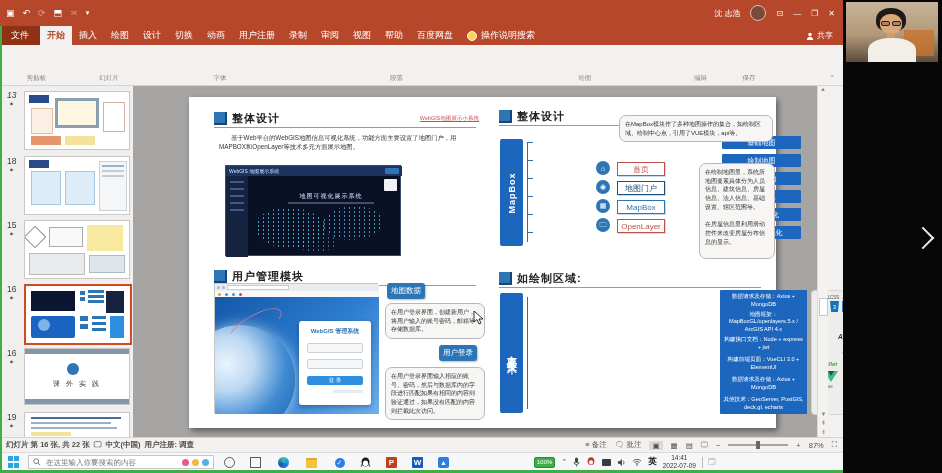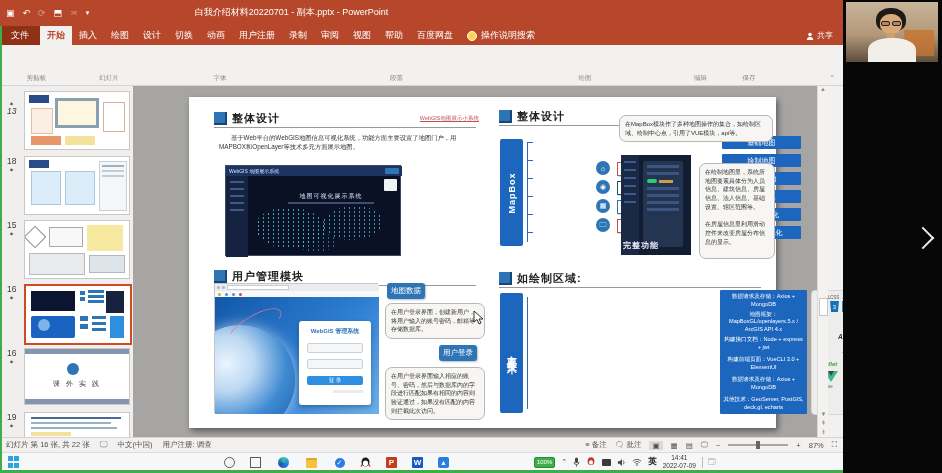--- a/index.html
+++ b/index.html
@@ -72,21 +72,28 @@
 
     <div id="titlebar" class="a">
       <div class="a f" style="left:6px;top:0;height:26px;gap:8px;">
         <span class="t9 w">▣</span>
         <span class="t9 w">↶</span>
         <span class="t9" style="color:#d89a88;">⟳</span>
         <span class="t9 w">⬒</span>
         <span class="t9" style="color:#d89a88;">≍</span>
         <span class="t7 w">▾</span>
       </div>
-      <div class="a w t9" style="left:0;right:260px;top:6px;text-align:center;">白我介绍材料20220701 - 副本.pptx - PowerPoint</div>
+      <div class="a f" style="right:8px;top:0;height:26px;gap:10px;">
+        <span class="t8 w">沈 志浩</span>
+        <span style="width:14px;height:14px;border-radius:50%;background:#7a4a3a;border:1px solid #e0c0b0;"></span>
+        <span class="t8 w">⊡</span>
+        <span class="t8 w">—</span>
+        <span class="t8 w">❐</span>
+        <span class="t8 w">✕</span>
+      </div>
     </div>
 
     <div id="tabrow" class="a f">
       <div class="tab file">文件</div>
       <div class="tab sel">开始</div>
       <div class="tab">插入</div>
       <div class="tab">绘图</div>
       <div class="tab">设计</div>
       <div class="tab">切换</div>
       <div class="tab">动画</div>
@@ -243,21 +250,21 @@
             <circle cx="11" cy="5.5" r="4.5" fill="#3fa0f0"></circle>
             <circle cx="15" cy="8.5" r="3.5" fill="#d03a2b"></circle>
         </svg>
         <div class="rb"><span>保存到</span><br><span>百度网盘</span></div>
       </div>
       <div class="glabel" style="left:724px;width:50px;">保存</div>
       <div class="a" style="right:8px;bottom:3px;color:#8a8886;font-size:7px;">⌃</div>
     </div>
 
     <div id="thumbpanel" class="a">
-      <div class="tnum" style="top:20px;font-style:italic;">13</div>
+      <div class="tnum" style="top:4px;font-style:italic;">13</div>
       <div class="tstar" style="top:14px;">✶</div>
       <div class="thumb" style="top:5px;height:57px;">
         <div class="a" style="left:4px;top:3px;width:20px;height:8px;background:#2a4a8a;"></div>
         <div class="a" style="left:30px;top:6px;width:44px;height:30px;background:#fdf6e0;border:3px solid #8aa0b0;"></div>
         <div class="a" style="left:6px;top:16px;width:22px;height:26px;background:#fbeee2;border:1px solid #e0c0a0;"></div>
         <div class="a" style="left:78px;top:10px;width:22px;height:30px;background:#fff;border:1px solid #d8b0a0;"></div>
         <div class="a" style="left:6px;top:44px;width:30px;height:9px;background:#e8956a;"></div>
         <div class="a" style="left:40px;top:44px;width:30px;height:9px;background:#f5e29a;"></div>
       </div>
 
@@ -380,43 +387,20 @@
         <div class="mi" style="top:129px;">蜂窝图可视化</div>
         <div class="dline" style="left:338px;top:45px;width:6px;height:1px;"></div>
         <div class="dline" style="left:338px;top:63px;width:6px;height:1px;"></div>
         <div class="dline" style="left:338px;top:81px;width:6px;height:1px;"></div>
         <div class="dline" style="left:338px;top:99px;width:6px;height:1px;"></div>
         <div class="dline" style="left:338px;top:117px;width:6px;height:1px;"></div>
         <div class="dline" style="left:338px;top:135px;width:6px;height:1px;"></div>
 
         <div class="bubble" style="left:430px;top:18px;width:142px;">在MapBox模块作了多种地图操作的集合，如绘制区域、绘制中心点，引用了VUE模块，api等。</div>
 
-        <div class="a" style="left:432px;top:58px;width:70px;height:100px;background:#121d33;">
-          <div class="a" style="left:0;top:0;width:18px;height:100px;background:#1a2946;">
-            <div style="margin:6px 3px;height:2px;background:#40588a;"></div>
-            <div style="margin:6px 3px;height:2px;background:#40588a;"></div>
-            <div style="margin:6px 3px;height:2px;background:#40588a;"></div>
-            <div style="margin:6px 3px;height:2px;background:#40588a;"></div>
-            <div style="margin:6px 3px;height:2px;background:#40588a;"></div>
-            <div style="margin:6px 3px;height:2px;background:#40588a;"></div>
-          </div>
-          <div class="a" style="left:22px;top:6px;width:40px;height:86px;background:#243552;border-radius:2px;">
-            <div style="margin:4px;height:3px;background:#3c5480;"></div>
-            <div style="margin:4px;height:3px;background:#3c5480;"></div>
-            <div class="f" style="margin:4px;gap:2px;">
-                <span style="width:10px;height:4px;background:#2ecc71;border-radius:2px;"></span>
-                <span style="width:14px;height:3px;background:#c8a04a;"></span>
-              </div>
-            <div style="margin:4px;height:3px;background:#3c5480;"></div>
-            <div style="margin:4px;height:3px;background:#3c5480;"></div>
-            <div style="margin:4px;height:3px;background:#3c5480;"></div>
-            <div style="margin:4px;height:3px;background:#3c5480;"></div>
-          </div>
-          <div class="a" style="left:2px;bottom:4px;color:#eef;font-size:8px;font-weight:bold;letter-spacing:1px;">完整功能</div>
-        </div>
 
         <div class="bubble" style="left:510px;top:66px;width:64px;height:86px;">
           <span>在绘制地图里，系统所地图要素具体分为人员信息、建筑信息、房屋信息、法人信息、基础设置、辖区范围等。</span><br><br><span>在房屋信息里利用滑动控件来改变房屋分布信息的显示。</span>
         </div>
 
         <div class="a qtitle" style="left:25px;top:172px;">
           <span class="qsq"></span>
             <span>用户管理模块</span>
         </div>
         <div class="qrule" style="left:25px;top:188px;width:262px;"></div>
@@ -516,21 +500,21 @@
           <div>⇟</div>
         </div>
       </div>
 
       <svg class="a" style="left:340px;top:224px;" width="13" height="16" viewBox="0 0 13 16">
         <path d="M1 1 L1 12 L4 9.5 L6 14 L8 13 L6 9 L10 9 Z" fill="#fff" stroke="#000" stroke-width="0.8"></path>
       </svg>
     </div>
 
     <div id="statusbar" class="a">
-      <div class="a f" style="left:6px;top:0;height:14px;gap:10px;">
+      <div class="a f" style="left:6px;top:0;height:14px;gap:4px;font-weight:bold;">
         <span>幻灯片 第 16 张, 共 22 张</span>
         <span style="font-size:8px;color:#6a6866;">🖵</span>
         <span>中文(中国)</span>
         <span>用户注册: 调查</span>
       </div>
       <div class="a f" style="right:6px;top:0;height:14px;gap:8px;">
         <span>≡ <span>备注</span></span>
         <span>🗨 <span>批注</span></span>
         <span style="background:#dcdad8;padding:0 3px;">▣</span>
         <span>▦</span>
@@ -546,20 +530,30 @@
       </div>
     </div>
 
     <div id="taskbar" class="a">
       <div class="a" style="left:8px;top:3px;width:12px;height:12px;display:grid;grid-template-columns:5px 5px;grid-gap:1px;">
         <span style="background:#2aa5e0;width:5px;height:5px;"></span>
           <span style="background:#2aa5e0;width:5px;height:5px;"></span>
         <span style="background:#2aa5e0;width:5px;height:5px;"></span>
           <span style="background:#2aa5e0;width:5px;height:5px;"></span>
       </div>
+      <div class="a f" style="left:28px;top:2px;width:186px;height:14px;background:#fff;border:1px solid #c8c6c4;padding:0 4px;gap:3px;">
+        <svg width="8" height="8" viewBox="0 0 10 10">
+            <circle cx="4" cy="4" r="3" fill="none" stroke="#777" stroke-width="1.2"></circle>
+            <line x1="6.5" y1="6.5" x2="9" y2="9" stroke="#777" stroke-width="1.2"></line>
+          </svg>
+        <input style="border: none; outline: none; flex: 1 1 0%; font-size: 7.5px; color: rgb(68, 68, 68); background: transparent; font-family: inherit;" placeholder="在这里输入你要搜索的内容">
+        <span style="width:7px;height:7px;border-radius:50%;background:#e85a8a;"></span>
+        <span style="width:7px;height:7px;border-radius:50%;background:#f0b840;"></span>
+        <span style="width:7px;height:7px;border-radius:50%;background:#58b0e8;"></span>
+      </div>
       <div class="tico a" style="left:222px;top:2px;">
           <span style="width:9px;height:9px;border:1.5px solid #5a5a5a;border-radius:50%;"></span>
         </div>
       <div class="tico a" style="left:248px;top:2px;">
           <span style="width:9px;height:9px;border:1.2px solid #5a5a5a;"></span>
         </div>
       <div class="tico a" style="left:276px;top:2px;">
           <span style="width:11px;height:11px;border-radius:50%;background:conic-gradient(#35c4a2,#2b7de0,#1a56b0,#35c4a2);"></span>
         </div>
       <div class="tico a" style="left:304px;top:2px;">

